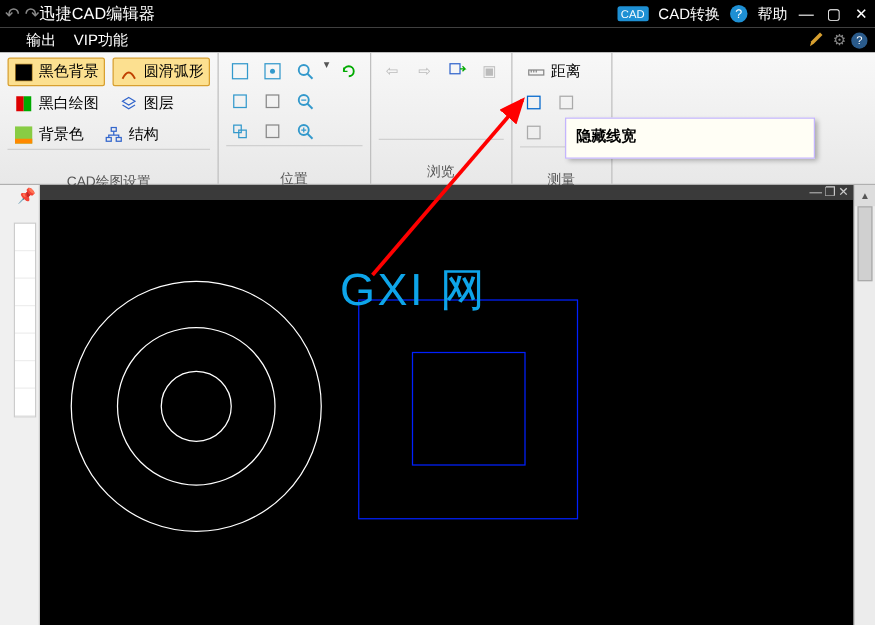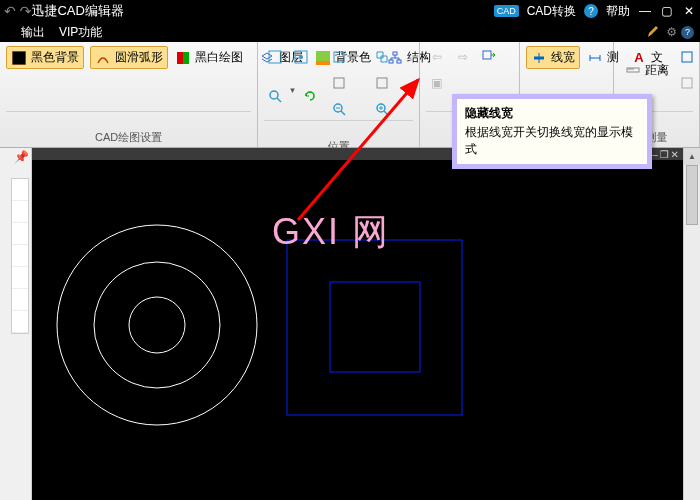--- a/index.html
+++ b/index.html
@@ -17,48 +17,48 @@
     
     .menubar { height: 20px; background: #000; display: flex; align-items: center; color: #fff; gap: 14px; padding-left: 21px; justify-content: space-between; }
     .menubar .menus { display: flex; gap: 14px; }
     .menubar .menu-right { display: flex; gap: 4px; align-items: center; margin-right: 6px; }
     .pen-icon svg { fill: #d8a030; }
     .cog-icon, .info-icon { color: #888; }
     .info-icon { display: inline-flex; width: 13px; height: 13px; border-radius: 50%; background: #2a5a8a; color: #fff; align-items: center; justify-content: center; font-size: 9px; }
     
     .ribbon { height: 106px; background: linear-gradient(#f8f8f8, #e8e8e8); border-bottom: 1px solid #b0b0b0; display: flex; }
     .rgroup { border-right: 1px solid #c0c0c0; padding: 4px 6px 2px 6px; display: flex; flex-direction: column; justify-content: space-between; min-width: 60px; }
-    .rgroup .items { display: flex; flex-direction: row; gap: 2px; }
+    .rgroup .items { display: flex; flex-direction: column; gap: 2px; }
     .rgroup .glabel { text-align: center; color: #555; font-size: 11px; border-top: 1px solid #d0d0d0; padding-top: 18px; }
     .ritem { display: flex; align-items: center; gap: 4px; padding: 2px 4px; border: 1px solid transparent; white-space: nowrap; }
     .ritem.hl { background: #fce090; border: 1px solid #d8a030; border-radius: 2px; }
     .ricon { width: 16px; height: 16px; display: inline-flex; align-items: center; justify-content: center; }
     .rgroup .icon-row { display: flex; gap: 4px; flex-wrap: wrap; }
     .icon-row .ricon { width: 22px; height: 22px; border: 1px solid transparent; }
     
     .canvas-wrap { position: relative; height: 352px; display: flex; }
     .left-gutter { width: 32px; background: #f0f0f0; border-right: 1px solid #ccc; display: flex; flex-direction: column; align-items: flex-end; }
     .pin { padding: 2px; color: #666; }
     .v-toolbar { width: 18px; background: #fff; border: 1px solid #ccc; margin-top: 12px; margin-right: 2px; }
     .v-toolbar .slot { height: 22px; border-bottom: 1px solid #eee; }
     
     .canvas { flex: 1; background: #000; position: relative; }
     .canvas .top-strip { position: absolute; top: 0; left: 0; right: 0; height: 12px; background: #3a3a3a; display: flex; justify-content: flex-end; align-items: center; gap: 2px; padding-right: 4px;}
     .canvas .top-strip span { color: #ccc; font-size: 10px; }
     
     svg.drawing { position: absolute; top: 12px; left: 0; }
-    .watermark { position: absolute; color: #f9a8d4; text-align: center; }
+    .watermark { position: absolute; color: #0ea5e9; text-align: center; }
     .watermark .big { font-size: 36px; font-weight: 500; letter-spacing: 2px; }
     .watermark .sm { font-size: 12px; margin-top: -4px; }
     
     .scrollbar-v { width: 17px; background: #ececec; border-left: 1px solid #ccc; position: relative; }
     .scrollbar-v .arrow { height: 17px; background: #ddd; display: flex; align-items: center; justify-content: center; font-size: 8px; color: #555; }
     .scrollbar-v .thumb { position: absolute; top: 17px; left: 2px; right: 2px; height: 60px; background: #d0d0d0; border: 1px solid #aaa; }
     
-    .tooltip { position: absolute; background: #fffef5; border: 5px solid #c4b5fd; padding: 6px 8px; box-shadow: 2px 2px 4px rgba(0,0,0,.3); z-index: 50; }
+    .tooltip { position: absolute; background: #fffef5; border: 1px solid #c4b5fd; padding: 6px 8px; box-shadow: 2px 2px 4px rgba(0,0,0,.3); z-index: 50; }
     .tooltip .tt-title { font-weight: bold; margin-bottom: 2px; }
     
     .arrow-ann { position: absolute; z-index: 40; pointer-events: none; }
   </style>
 </head>
 <body>
 
 <div class="titlebar">
   <div class="undo-redo">
     <span>↶</span>
@@ -241,46 +241,20 @@
               <rect x="2" y="2" width="8" height="8" fill="none" stroke="#36c"></rect>
               <path d="M10 6 L14 6 L12 4 M14 6 L12 8" fill="none" stroke="#0a0"></path>
             </svg>
           </span>
         <span class="ricon" style="color:#bbb">▣</span>
       </div>
     </div>
     <div class="glabel">浏览</div>
   </div>
 
-  <div class="rgroup" style="min-width:72px">
-    <div class="items">
-      <div class="ritem hl">
-        <span class="ricon">
-            <svg width="14" height="14">
-              <line x1="2" y1="7" x2="12" y2="7" stroke="#06c" stroke-width="3"></line>
-              <line x1="7" y1="2" x2="7" y2="12" stroke="#06c" stroke-width="1"></line>
-            </svg>
-          </span>
-        <span>线宽</span>
-      </div>
-      <div class="ritem">
-        <span class="ricon">
-            <svg width="14" height="14">
-              <path d="M2 7 H12 M2 4 V10 M12 4 V10" stroke="#06c" fill="none"></path>
-            </svg>
-          </span>
-        <span>测</span>
-      </div>
-      <div class="ritem">
-        <span class="ricon" style="color:#c00;font-weight:bold;font-size:13px">A</span>
-        <span>文</span>
-      </div>
-    </div>
-    <div class="glabel">隐藏</div>
-  </div>
 
   <div class="rgroup" style="min-width:80px">
     <div class="items">
       <div class="ritem">
         <span class="ricon">
             <svg width="14" height="14">
               <rect x="1" y="5" width="12" height="4" fill="none" stroke="#888"></rect>
               <line x1="3" y1="5" x2="3" y2="7" stroke="#888"></line>
               <line x1="5" y1="5" x2="5" y2="7" stroke="#888"></line>
               <line x1="7" y1="5" x2="7" y2="7" stroke="#888"></line>
@@ -346,21 +320,20 @@
   </div>
 
   <div class="scrollbar-v">
     <div class="arrow">▲</div>
     <div class="thumb"></div>
   </div>
 </div>
 
 <div class="tooltip" style="top:94px; left:452px; width:200px">
   <div class="tt-title">隐藏线宽</div>
-  <div>根据线宽开关切换线宽的显示模式</div>
 </div>
 
 <svg class="arrow-ann" style="top:70px; left:288px" width="150" height="160">
   <defs>
       <marker id="ah" markerWidth="8" markerHeight="8" refX="6" refY="3" orient="auto">
         <path d="M0 0 L7 3 L0 6 Z" fill="#ff0000"></path>
       </marker>
     </defs>
   <line x1="10" y1="150" x2="130" y2="10" stroke="#ff0000" stroke-width="3" marker-end="url(#ah)"></line>
 </svg>

